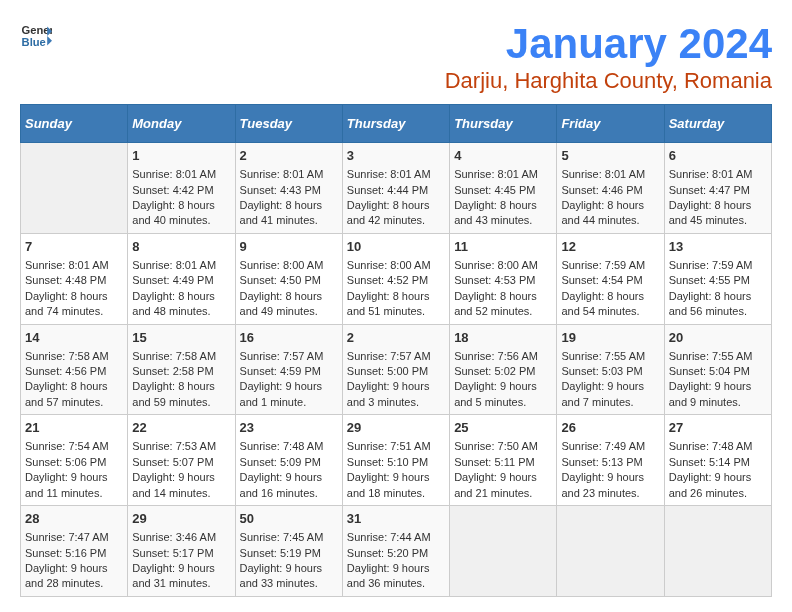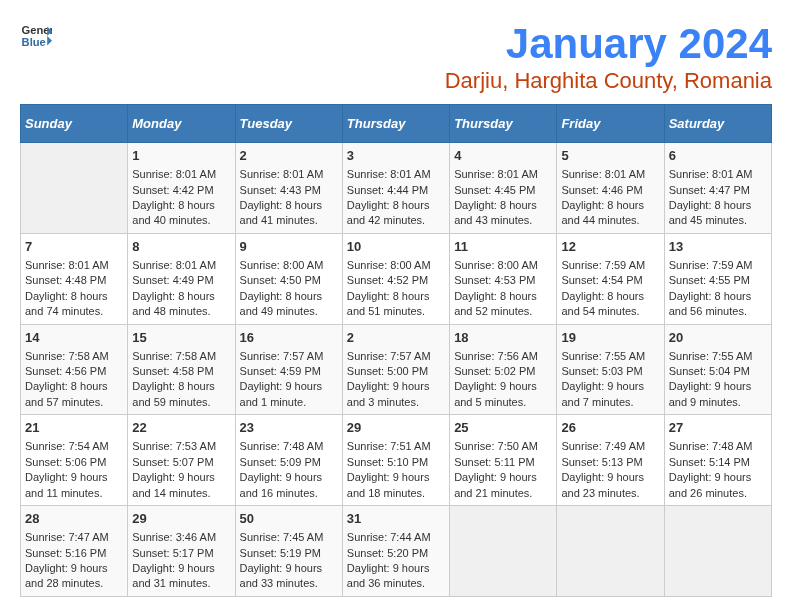--- a/index.html
+++ b/index.html
@@ -120,21 +120,21 @@
         <td><span class="day-number">7</span><span>Sunrise: 8:01 AM</span><br><span>Sunset: 4:48 PM</span><br><span>Daylight: 8 hours and 74 minutes.</span></td>
         <td><span class="day-number">8</span><span>Sunrise: 8:01 AM</span><br><span>Sunset: 4:49 PM</span><br><span>Daylight: 8 hours and 48 minutes.</span></td>
         <td><span class="day-number">9</span><span>Sunrise: 8:00 AM</span><br><span>Sunset: 4:50 PM</span><br><span>Daylight: 8 hours and 49 minutes.</span></td>
         <td><span class="day-number">10</span><span>Sunrise: 8:00 AM</span><br><span>Sunset: 4:52 PM</span><br><span>Daylight: 8 hours and 51 minutes.</span></td>
         <td><span class="day-number">11</span><span>Sunrise: 8:00 AM</span><br><span>Sunset: 4:53 PM</span><br><span>Daylight: 8 hours and 52 minutes.</span></td>
         <td><span class="day-number">12</span><span>Sunrise: 7:59 AM</span><br><span>Sunset: 4:54 PM</span><br><span>Daylight: 8 hours and 54 minutes.</span></td>
         <td><span class="day-number">13</span><span>Sunrise: 7:59 AM</span><br><span>Sunset: 4:55 PM</span><br><span>Daylight: 8 hours and 56 minutes.</span></td>
       </tr>
       <tr>
         <td><span class="day-number">14</span><span>Sunrise: 7:58 AM</span><br><span>Sunset: 4:56 PM</span><br><span>Daylight: 8 hours and 57 minutes.</span></td>
-        <td><span class="day-number">15</span><span>Sunrise: 7:58 AM</span><br><span>Sunset: 4:58 PM</span><br><span>Daylight: 8 hours and 59 minutes.</span></td>
+        <td><span class="day-number">15</span><span>Sunrise: 7:58 AM</span><br><span>Sunset: 2:58 PM</span><br><span>Daylight: 8 hours and 59 minutes.</span></td>
         <td><span class="day-number">16</span><span>Sunrise: 7:57 AM</span><br><span>Sunset: 4:59 PM</span><br><span>Daylight: 9 hours and 1 minute.</span></td>
         <td><span class="day-number">2</span><span>Sunrise: 7:57 AM</span><br><span>Sunset: 5:00 PM</span><br><span>Daylight: 9 hours and 3 minutes.</span></td>
         <td><span class="day-number">18</span><span>Sunrise: 7:56 AM</span><br><span>Sunset: 5:02 PM</span><br><span>Daylight: 9 hours and 5 minutes.</span></td>
         <td><span class="day-number">19</span><span>Sunrise: 7:55 AM</span><br><span>Sunset: 5:03 PM</span><br><span>Daylight: 9 hours and 7 minutes.</span></td>
         <td><span class="day-number">20</span><span>Sunrise: 7:55 AM</span><br><span>Sunset: 5:04 PM</span><br><span>Daylight: 9 hours and 9 minutes.</span></td>
       </tr>
       <tr>
         <td><span class="day-number">21</span><span>Sunrise: 7:54 AM</span><br><span>Sunset: 5:06 PM</span><br><span>Daylight: 9 hours and 11 minutes.</span></td>
         <td><span class="day-number">22</span><span>Sunrise: 7:53 AM</span><br><span>Sunset: 5:07 PM</span><br><span>Daylight: 9 hours and 14 minutes.</span></td>
         <td><span class="day-number">23</span><span>Sunrise: 7:48 AM</span><br><span>Sunset: 5:09 PM</span><br><span>Daylight: 9 hours and 16 minutes.</span></td>

